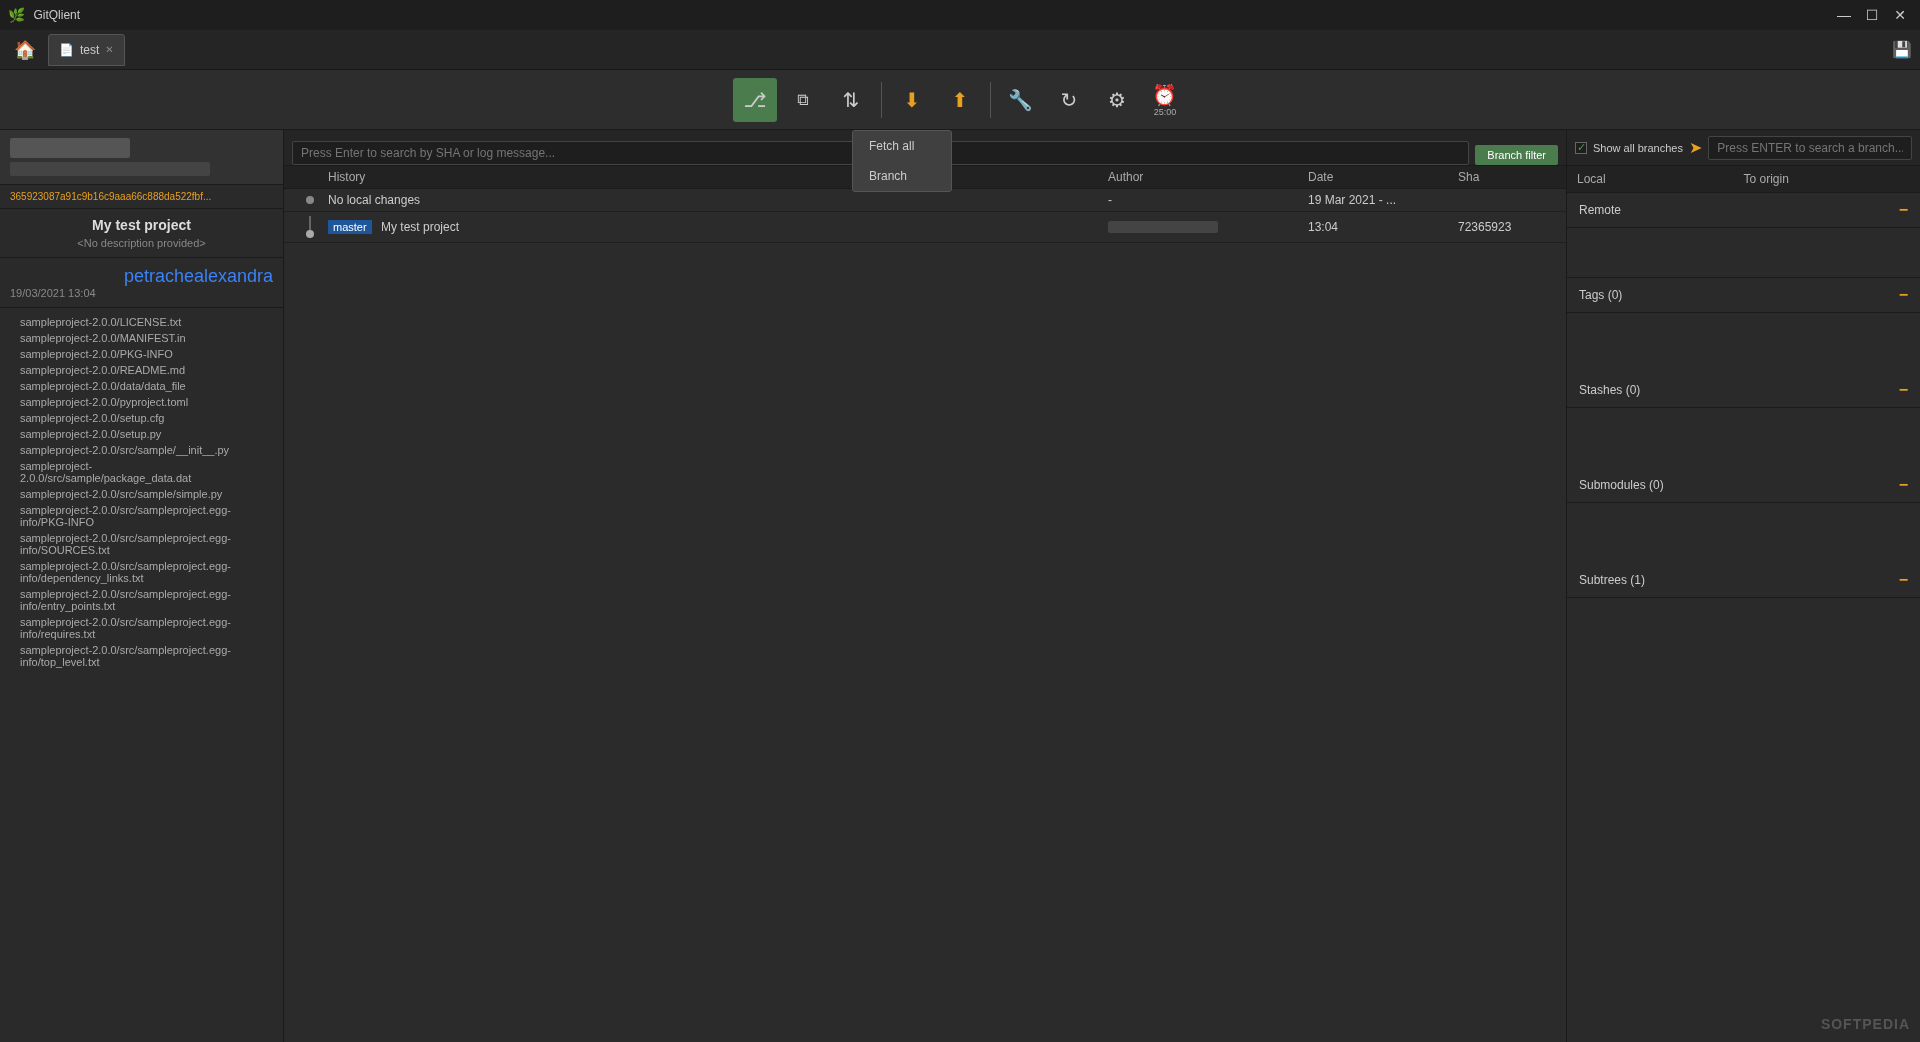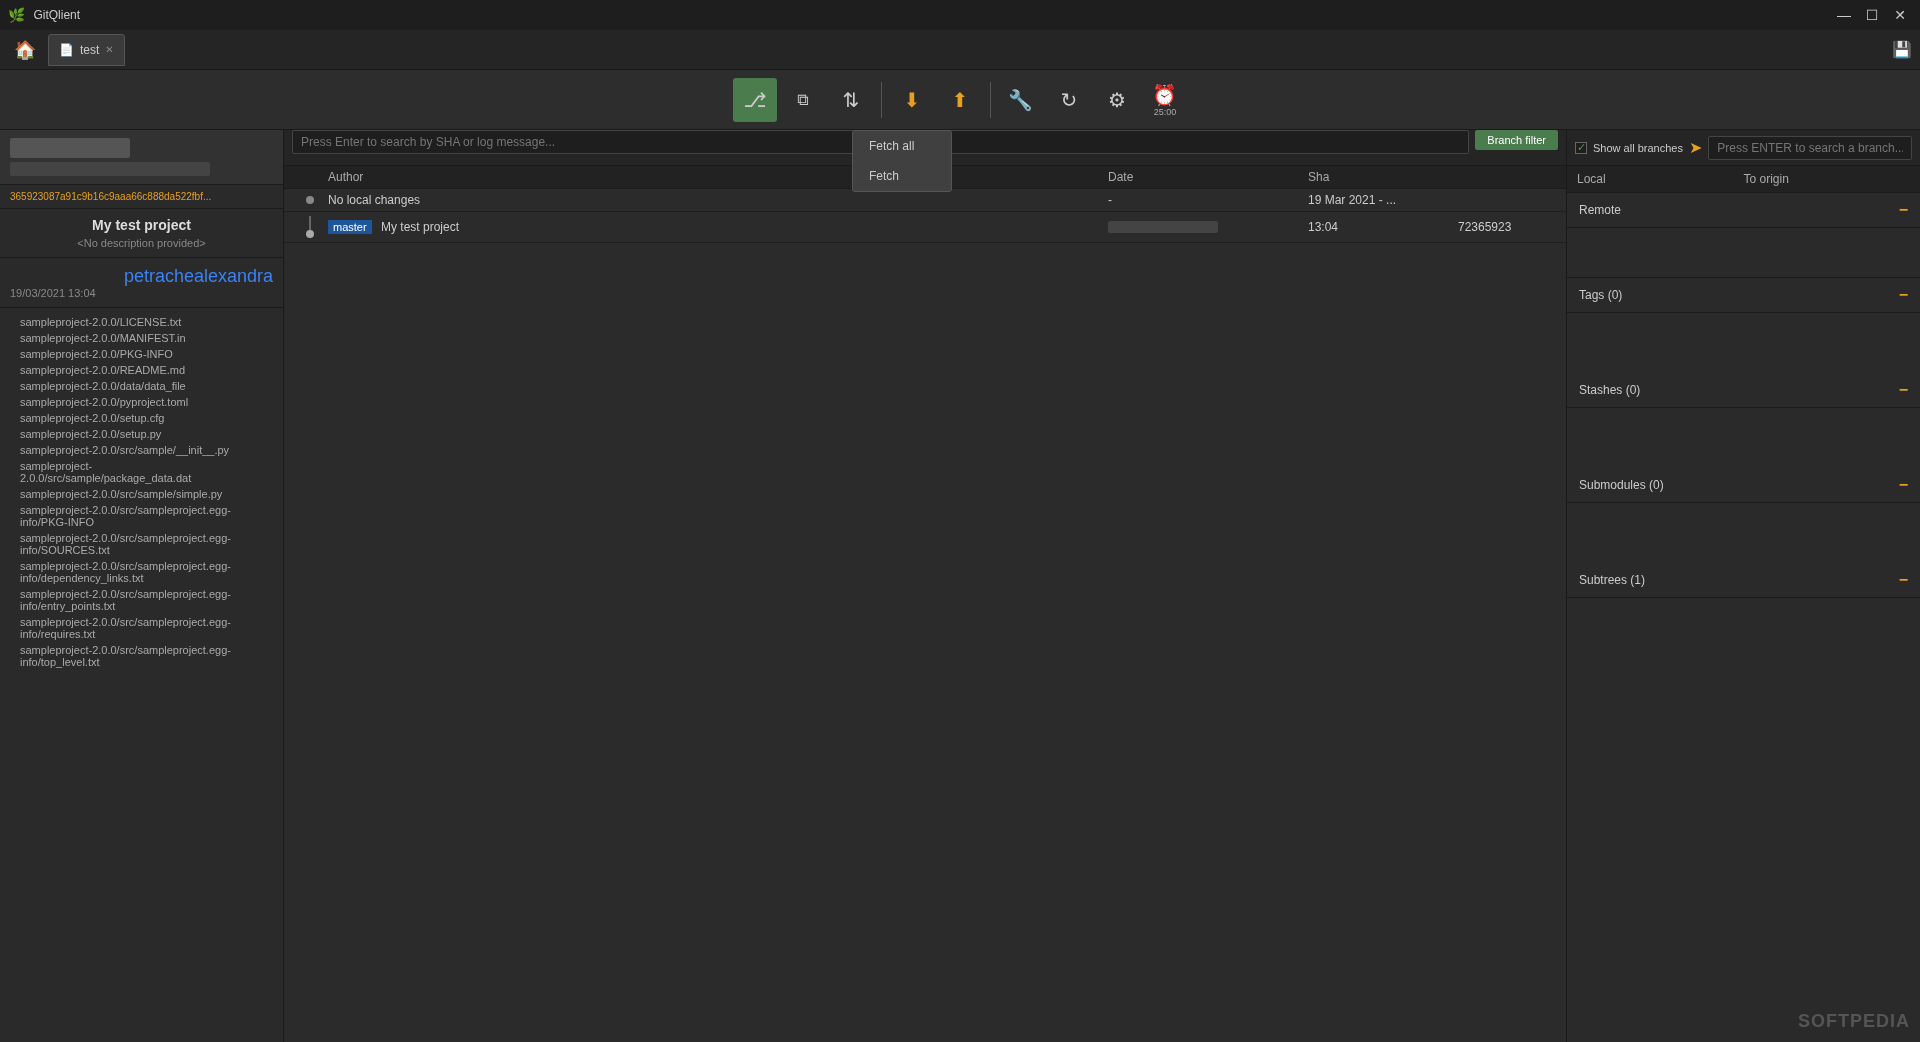--- a/index.html
+++ b/index.html
@@ -204,21 +204,21 @@
     .center {
       flex: 1;
       display: flex;
       flex-direction: column;
       background: #2b2b2b;
     }
     .search-bar {
       height: 36px;
       background: #252525;
       display: flex;
-      align-items: flex-start;
+      align-items: flex-end;
       padding: 0 8px;
       gap: 6px;
       border-bottom: 1px solid #1a1a1a;
     }
     .search-input {
       flex: 1;
       background: #1e1e1e;
       border: 1px solid #444;
       color: #888;
       padding: 4px 8px;
@@ -390,21 +390,21 @@
 
   <button class="toolbar-btn" title="Merge">⇅</button>
 
   <div class="toolbar-separator"></div>
 
   <div style="position:relative;">
     <button class="toolbar-btn" title="Fetch" style="color:#e8a020;">⬇</button>
 
     <div class="toolbar-dropdown">
       <div class="dropdown-item">Fetch all</div>
-      <div class="dropdown-item">Fetch</div>
+      <div class="dropdown-item">Branch</div>
     </div>
   </div>
 
   <button class="toolbar-btn" title="Push" style="color:#e8a020;">⬆</button>
 
   <div class="toolbar-separator"></div>
 
   <button class="toolbar-btn" title="Settings">🔧</button>
 
   <button class="toolbar-btn" title="Refresh">↻</button>
@@ -456,20 +456,21 @@
   <div class="center">
 
     <div class="search-bar">
       <input class="search-input" type="text" placeholder="Press Enter to search by SHA or log message..." style="">
       <button style="background:#4a7c4e;border:none;color:#fff;padding:4px 12px;border-radius:2px;cursor:pointer;font-size:11px;">Branch filter</button>
     </div>
 
     <div class="history-table">
       <div class="history-header">
         <div></div>
+        <div>History</div>
         <div>Author</div>
         <div>Date</div>
         <div>Sha</div>
       </div>
 
       <div class="history-row">
         <div>
           <div class="commit-dot top"></div>
         </div>
         <div>No local changes</div>
@@ -534,17 +535,17 @@
     </div>
     <div style="height:60px;"></div>
 
     <div class="section-header">
       <span class="section-title">Subtrees  (1)</span>
       <span class="section-minus">−</span>
     </div>
     <div style="height:60px;"></div>
 
     <div style="margin-top:auto; text-align:right; padding:10px;">
-      <span style="color:#555; font-size:18px; font-weight:bold; letter-spacing:1px;text-align:right;">SOFTPEDIA</span>
+      <span style="color:#555; font-size:14px; font-weight:bold; letter-spacing:1px;text-align:right;">SOFTPEDIA</span>
     </div>
   </div>
 
 </div>
 
 </body></html>

